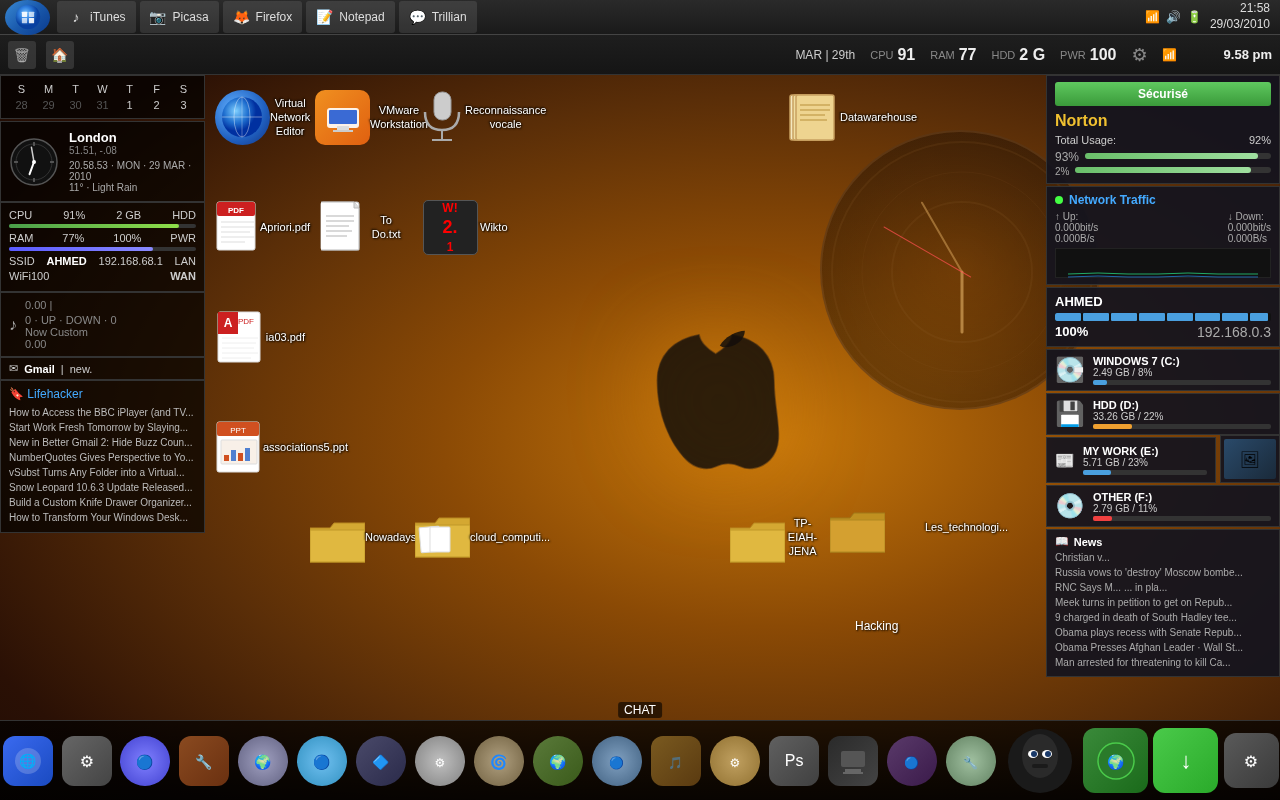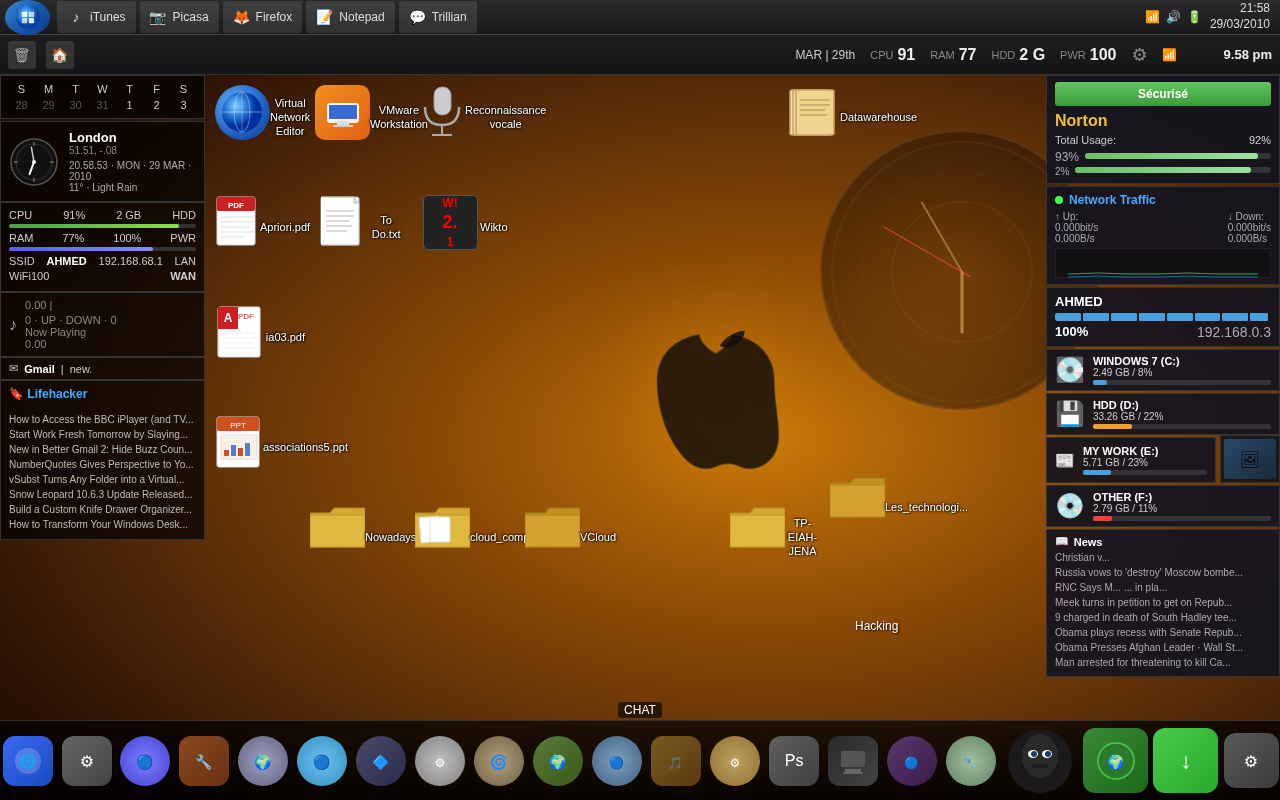--- a/index.html
+++ b/index.html
@@ -286,21 +286,21 @@
       color: #ccc;
     }
 
     
     .lifehacker-widget {
       background: rgba(0,0,0,0.7);
       border: 1px solid #333;
       padding: 6px 8px;
       font-size: 11px;
     }
-    .lh-title { color: #4af; font-size: 12px; font-weight: bold; margin-bottom: 12px; }
+    .lh-title { color: #4af; font-size: 12px; font-weight: normal; margin-bottom: 5px; }
     .lh-item { color: #bbb; font-size: 10px; margin-bottom: 2px; line-height: 1.3; }
 
     
     .desktop-icons {
       position: absolute;
       top: 75px;
       left: 210px;
       right: 210px;
       bottom: 80px;
       z-index: 5;
@@ -310,21 +310,21 @@
       display: flex;
       flex-direction: row;
       align-items: center;
       cursor: pointer;
       width: 90px;
     }
     .icon-img {
       width: 60px;
       height: 60px;
       display: flex;
-      align-items: flex-start;
+      align-items: flex-end;
       justify-content: center;
       margin-bottom: 4px;
     }
     .icon-label {
       color: white;
       font-size: 11px;
       text-align: center;
       text-shadow: 1px 1px 2px black, -1px -1px 2px black;
       line-height: 1.3;
       max-width: 85px;
@@ -701,21 +701,21 @@
       </div>
     </div>
 
     <div class="music-widget">
       <span class="music-note">♪</span>
       <div style="font-size:11px;color:#888;">
         <div>0.00 |</div>
         <div style="display:flex;gap:15px;margin-top:3px;">
           <span>0 · <span>UP</span> · <span>DOWN</span> · 0</span>
         </div>
-        <div>Now Playing</div>
+        <div>Now Custom</div>
         <div>0.00</div>
       </div>
     </div>
 
     <div class="gmail-widget">
       <span>✉</span>
       <span style="font-weight:bold;color:#fff;">Gmail</span>
       <span>|</span>
       <span>new.</span>
     </div>
@@ -894,41 +894,32 @@
           <path d="M 0 8 L 20 8 L 24 3 L 55 3 L 55 42 L 0 42 Z" fill="#d4a832" stroke="#b88820" stroke-width="1"></path>
           <path d="M 0 10 L 55 10 L 55 42 L 0 42 Z" fill="#e0b840" stroke="#c09828" stroke-width="1"></path>
 
           <rect x="5" y="12" width="20" height="25" fill="white" stroke="#ddd" stroke-width="1" rx="1" transform="rotate(-5 15 24)"></rect>
           <rect x="15" y="12" width="20" height="25" fill="white" stroke="#ddd" stroke-width="1" rx="1"></rect>
         </svg>
       </div>
       <div class="icon-label">cloud_computi...</div>
     </div>
 
-    <div class="icon-item" style="left:315px;top:430px;">
-      <div class="icon-img">
-        <svg width="55" height="45" viewBox="0 0 55 45">
-          <path d="M 0 8 L 20 8 L 24 3 L 55 3 L 55 42 L 0 42 Z" fill="#c09020" stroke="#a07818" stroke-width="1"></path>
-          <path d="M 0 10 L 55 10 L 55 42 L 0 42 Z" fill="#d4a030" stroke="#b08820" stroke-width="1"></path>
-        </svg>
-      </div>
-      <div class="icon-label">VCloud</div>
-    </div>
 
     <div class="icon-item" style="left:520px;top:430px;">
       <div class="icon-img">
         <svg width="55" height="45" viewBox="0 0 55 45">
           <path d="M 0 8 L 20 8 L 24 3 L 55 3 L 55 42 L 0 42 Z" fill="#d4a832" stroke="#b88820" stroke-width="1"></path>
           <path d="M 0 10 L 55 10 L 55 42 L 0 42 Z" fill="#e0b840" stroke="#c09828" stroke-width="1"></path>
         </svg>
       </div>
       <div class="icon-label">TP-EIAH-JENA</div>
     </div>
 
-    <div class="icon-item" style="left:620px;top:400px;">
+    <div class="icon-item" style="left:620px;top:420px;gap:40px;">
       <div class="icon-img">
         <svg width="55" height="45" viewBox="0 0 55 45">
           <path d="M 0 8 L 20 8 L 24 3 L 55 3 L 55 42 L 0 42 Z" fill="#c09020" stroke="#a07818" stroke-width="1"></path>
           <path d="M 0 10 L 55 10 L 55 42 L 0 42 Z" fill="#d4a030" stroke="#b08820" stroke-width="1"></path>
         </svg>
       </div>
       <div class="icon-label">Les_technologi...</div>
     </div>
 
     <div style="position:absolute;left:645px;top:500px;color:white;font-size:12px;text-shadow:1px 1px 2px black;text-align:center;margin-top:44px;">Hacking</div>

